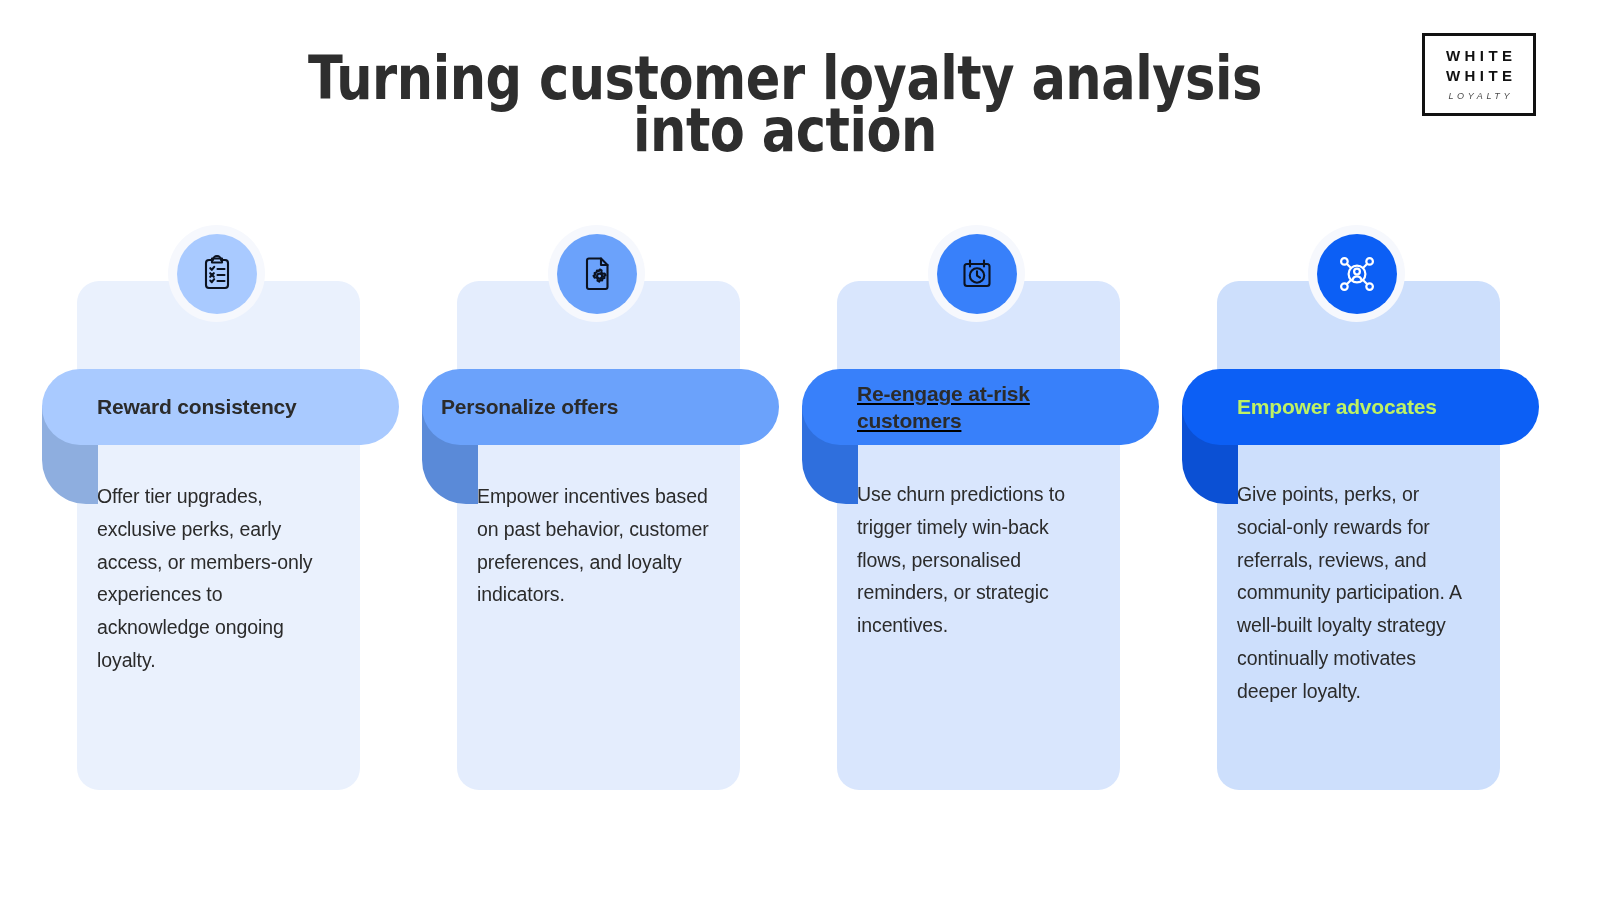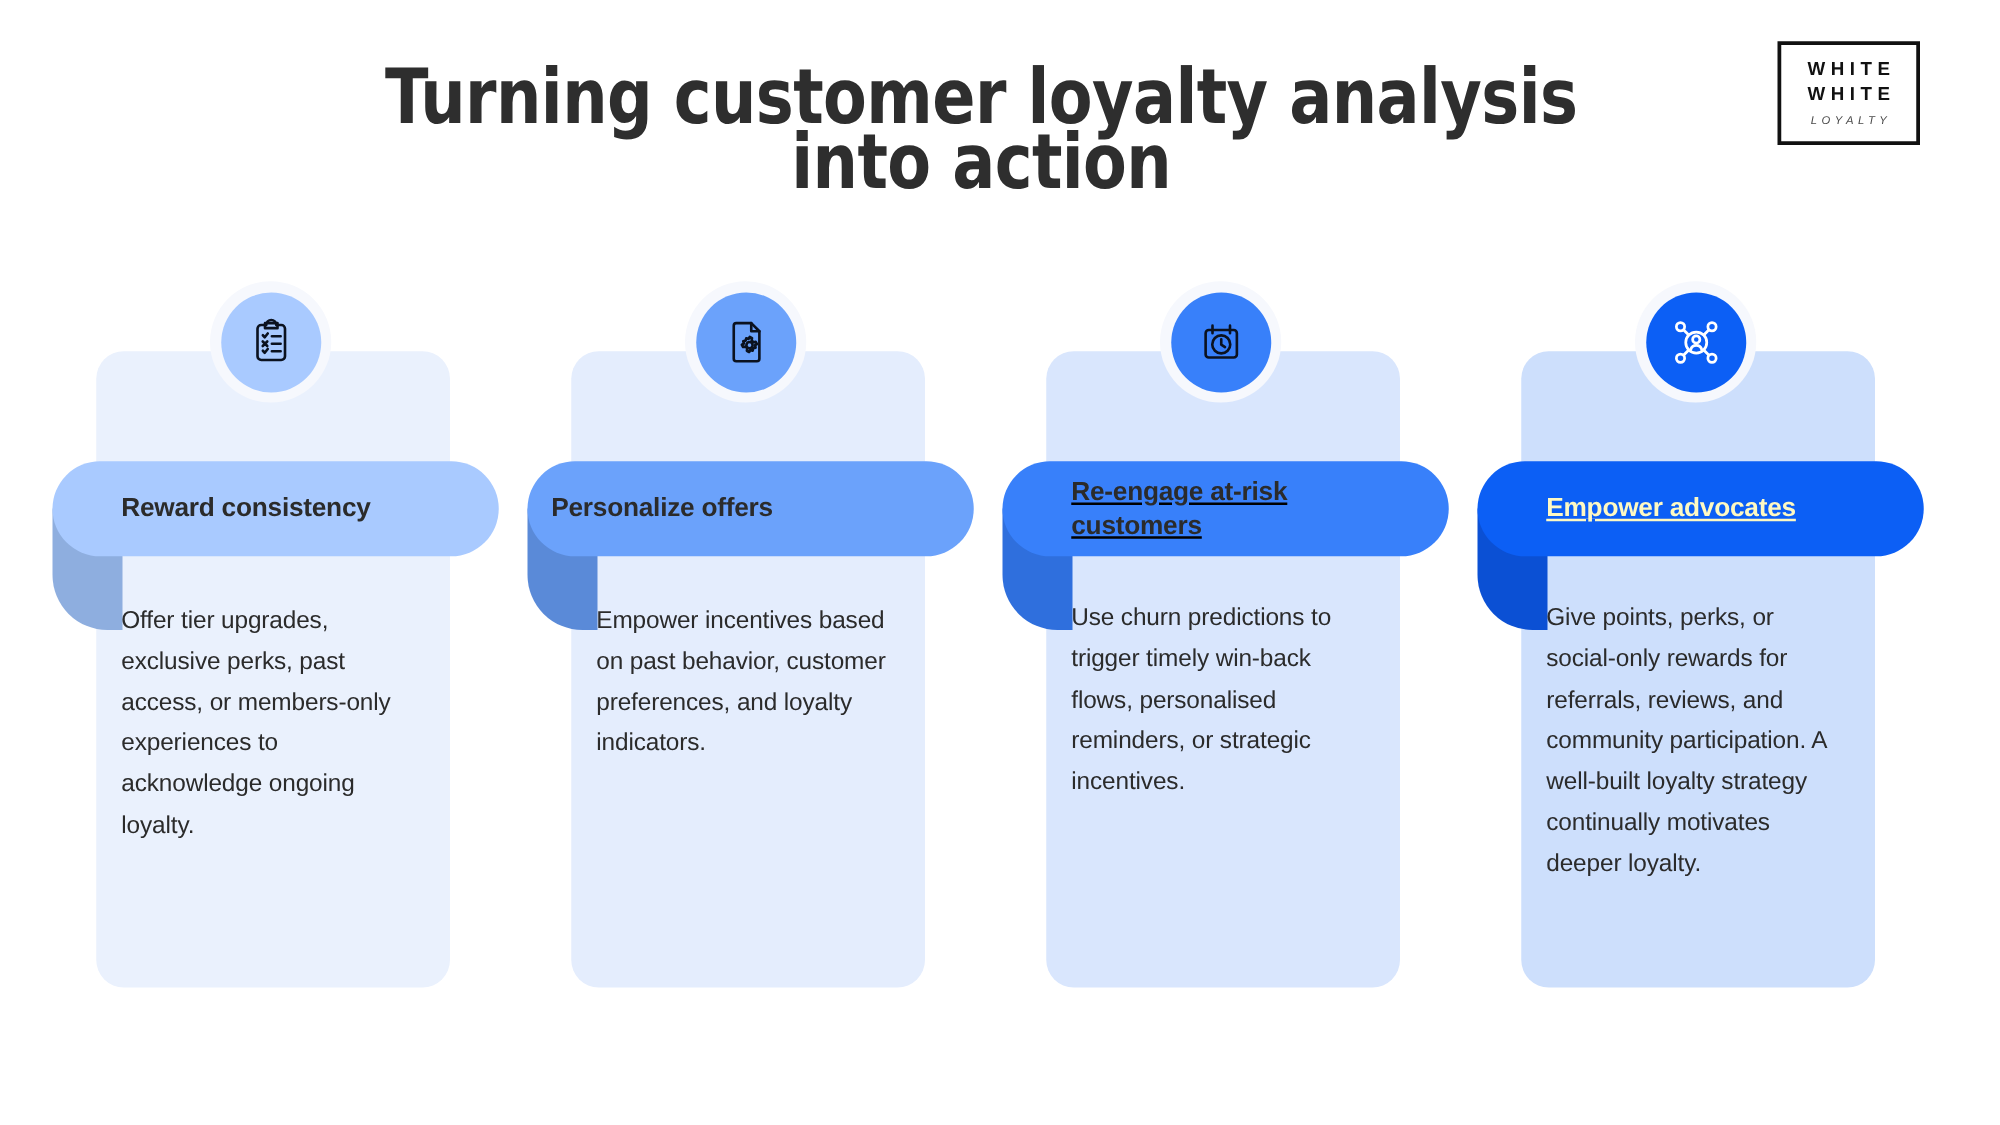--- a/index.html
+++ b/index.html
@@ -172,21 +172,21 @@
           <svg width="42" height="42" viewBox="0 0 42 42">
             <path stroke="#0b1220" fill="none" stroke-width="2.1" stroke-linecap="round" stroke-linejoin="round" d="M13 7h4a4 4 0 0 1 8 0h4a3 3 0 0 1 3 3v22a3 3 0 0 1-3 3H13a3 3 0 0 1-3-3V10a3 3 0 0 1 3-3z"></path>
             <path stroke="#0b1220" fill="none" stroke-width="2.1" stroke-linecap="round" stroke-linejoin="round" d="M16 5.5h10v4H16z"></path>
             <path stroke="#0b1220" fill="none" stroke-width="2.1" stroke-linecap="round" stroke-linejoin="round" d="M14.3 15.2l1.5 1.6 2.4-3"></path>
             <path stroke="#0b1220" fill="none" stroke-width="2.1" stroke-linecap="round" stroke-linejoin="round" d="M14.2 20.2l3.6 3.6M17.8 20.2l-3.6 3.6"></path>
             <path stroke="#0b1220" fill="none" stroke-width="2.1" stroke-linecap="round" stroke-linejoin="round" d="M14.3 27.6l1.5 1.6 2.4-3"></path>
             <path stroke="#0b1220" fill="none" stroke-width="2.1" stroke-linecap="round" stroke-linejoin="round" d="M21.5 16h7M21.5 22h7M21.5 28h7"></path>
           </svg>
         </div>
       </div>
-      <p class="body-copy" style="left: 55px; top: 480px;">Offer tier upgrades, exclusive perks, past access, or members-only experiences to acknowledge ongoing loyalty.</p>
+      <p class="body-copy" style="left: 55px; top: 480px;">Offer tier upgrades, exclusive perks, early access, or members-only experiences to acknowledge ongoing loyalty.</p>
     </div>
     <div class="card-wrap" style="left: 422px;">
       <div class="panel" style="left: 35px; background: rgb(228, 237, 253);"></div>
       <div class="fold" style="background: rgb(90, 138, 216);"></div>
       <div class="pill" style="background: rgb(107, 162, 251);">
         <div class="pill-label" style="color: rgb(43, 43, 43); padding-left: 19px;">Personalize offers</div>
       </div>
       <div class="badge-ring" style="left: 126px;">
         <div class="badge" style="background: rgb(107, 162, 251);">
           <svg width="42" height="42" viewBox="0 0 42 42">
@@ -214,21 +214,21 @@
             <path stroke="#0b1220" fill="none" stroke-width="2.1" stroke-linecap="round" stroke-linejoin="round" d="M21 18.4v4.3l3 2"></path>
           </svg>
         </div>
       </div>
       <p class="body-copy" style="left: 55px; top: 478px;">Use churn predictions to trigger timely win-back flows, personalised reminders, or strategic incentives.</p>
     </div>
     <div class="card-wrap" style="left: 1182px;">
       <div class="panel" style="left: 35px; background: rgb(205, 223, 252);"></div>
       <div class="fold" style="background: rgb(11, 80, 212);"></div>
       <div class="pill" style="background: rgb(12, 95, 245);">
-        <div class="pill-label" style="color: #fef9c3; text-decoration: underline;">Empower advocates</div>
+        <div class="pill-label" style="color: #bef264;">Empower advocates</div>
       </div>
       <div class="badge-ring" style="left: 126px;">
         <div class="badge" style="background: rgb(12, 95, 245);">
           <svg width="44" height="44" viewBox="0 0 44 44">
             <circle stroke="#ffffff" fill="none" stroke-width="2.2" stroke-linecap="round" stroke-linejoin="round" cx="22" cy="22" r="8.4"></circle>
             <circle stroke="#ffffff" fill="none" stroke-width="2.2" stroke-linecap="round" stroke-linejoin="round" cx="22" cy="19.6" r="2.9"></circle>
             <path stroke="#ffffff" fill="none" stroke-width="2.2" stroke-linecap="round" stroke-linejoin="round" d="M17.6 27.6a4.6 4.6 0 0 1 8.8 0"></path>
             <circle stroke="#ffffff" fill="none" stroke-width="2.2" stroke-linecap="round" stroke-linejoin="round" cx="9.4" cy="9.4" r="3.3"></circle>
             <circle stroke="#ffffff" fill="none" stroke-width="2.2" stroke-linecap="round" stroke-linejoin="round" cx="34.6" cy="9.4" r="3.3"></circle>
             <circle stroke="#ffffff" fill="none" stroke-width="2.2" stroke-linecap="round" stroke-linejoin="round" cx="9.4" cy="34.6" r="3.3"></circle>

